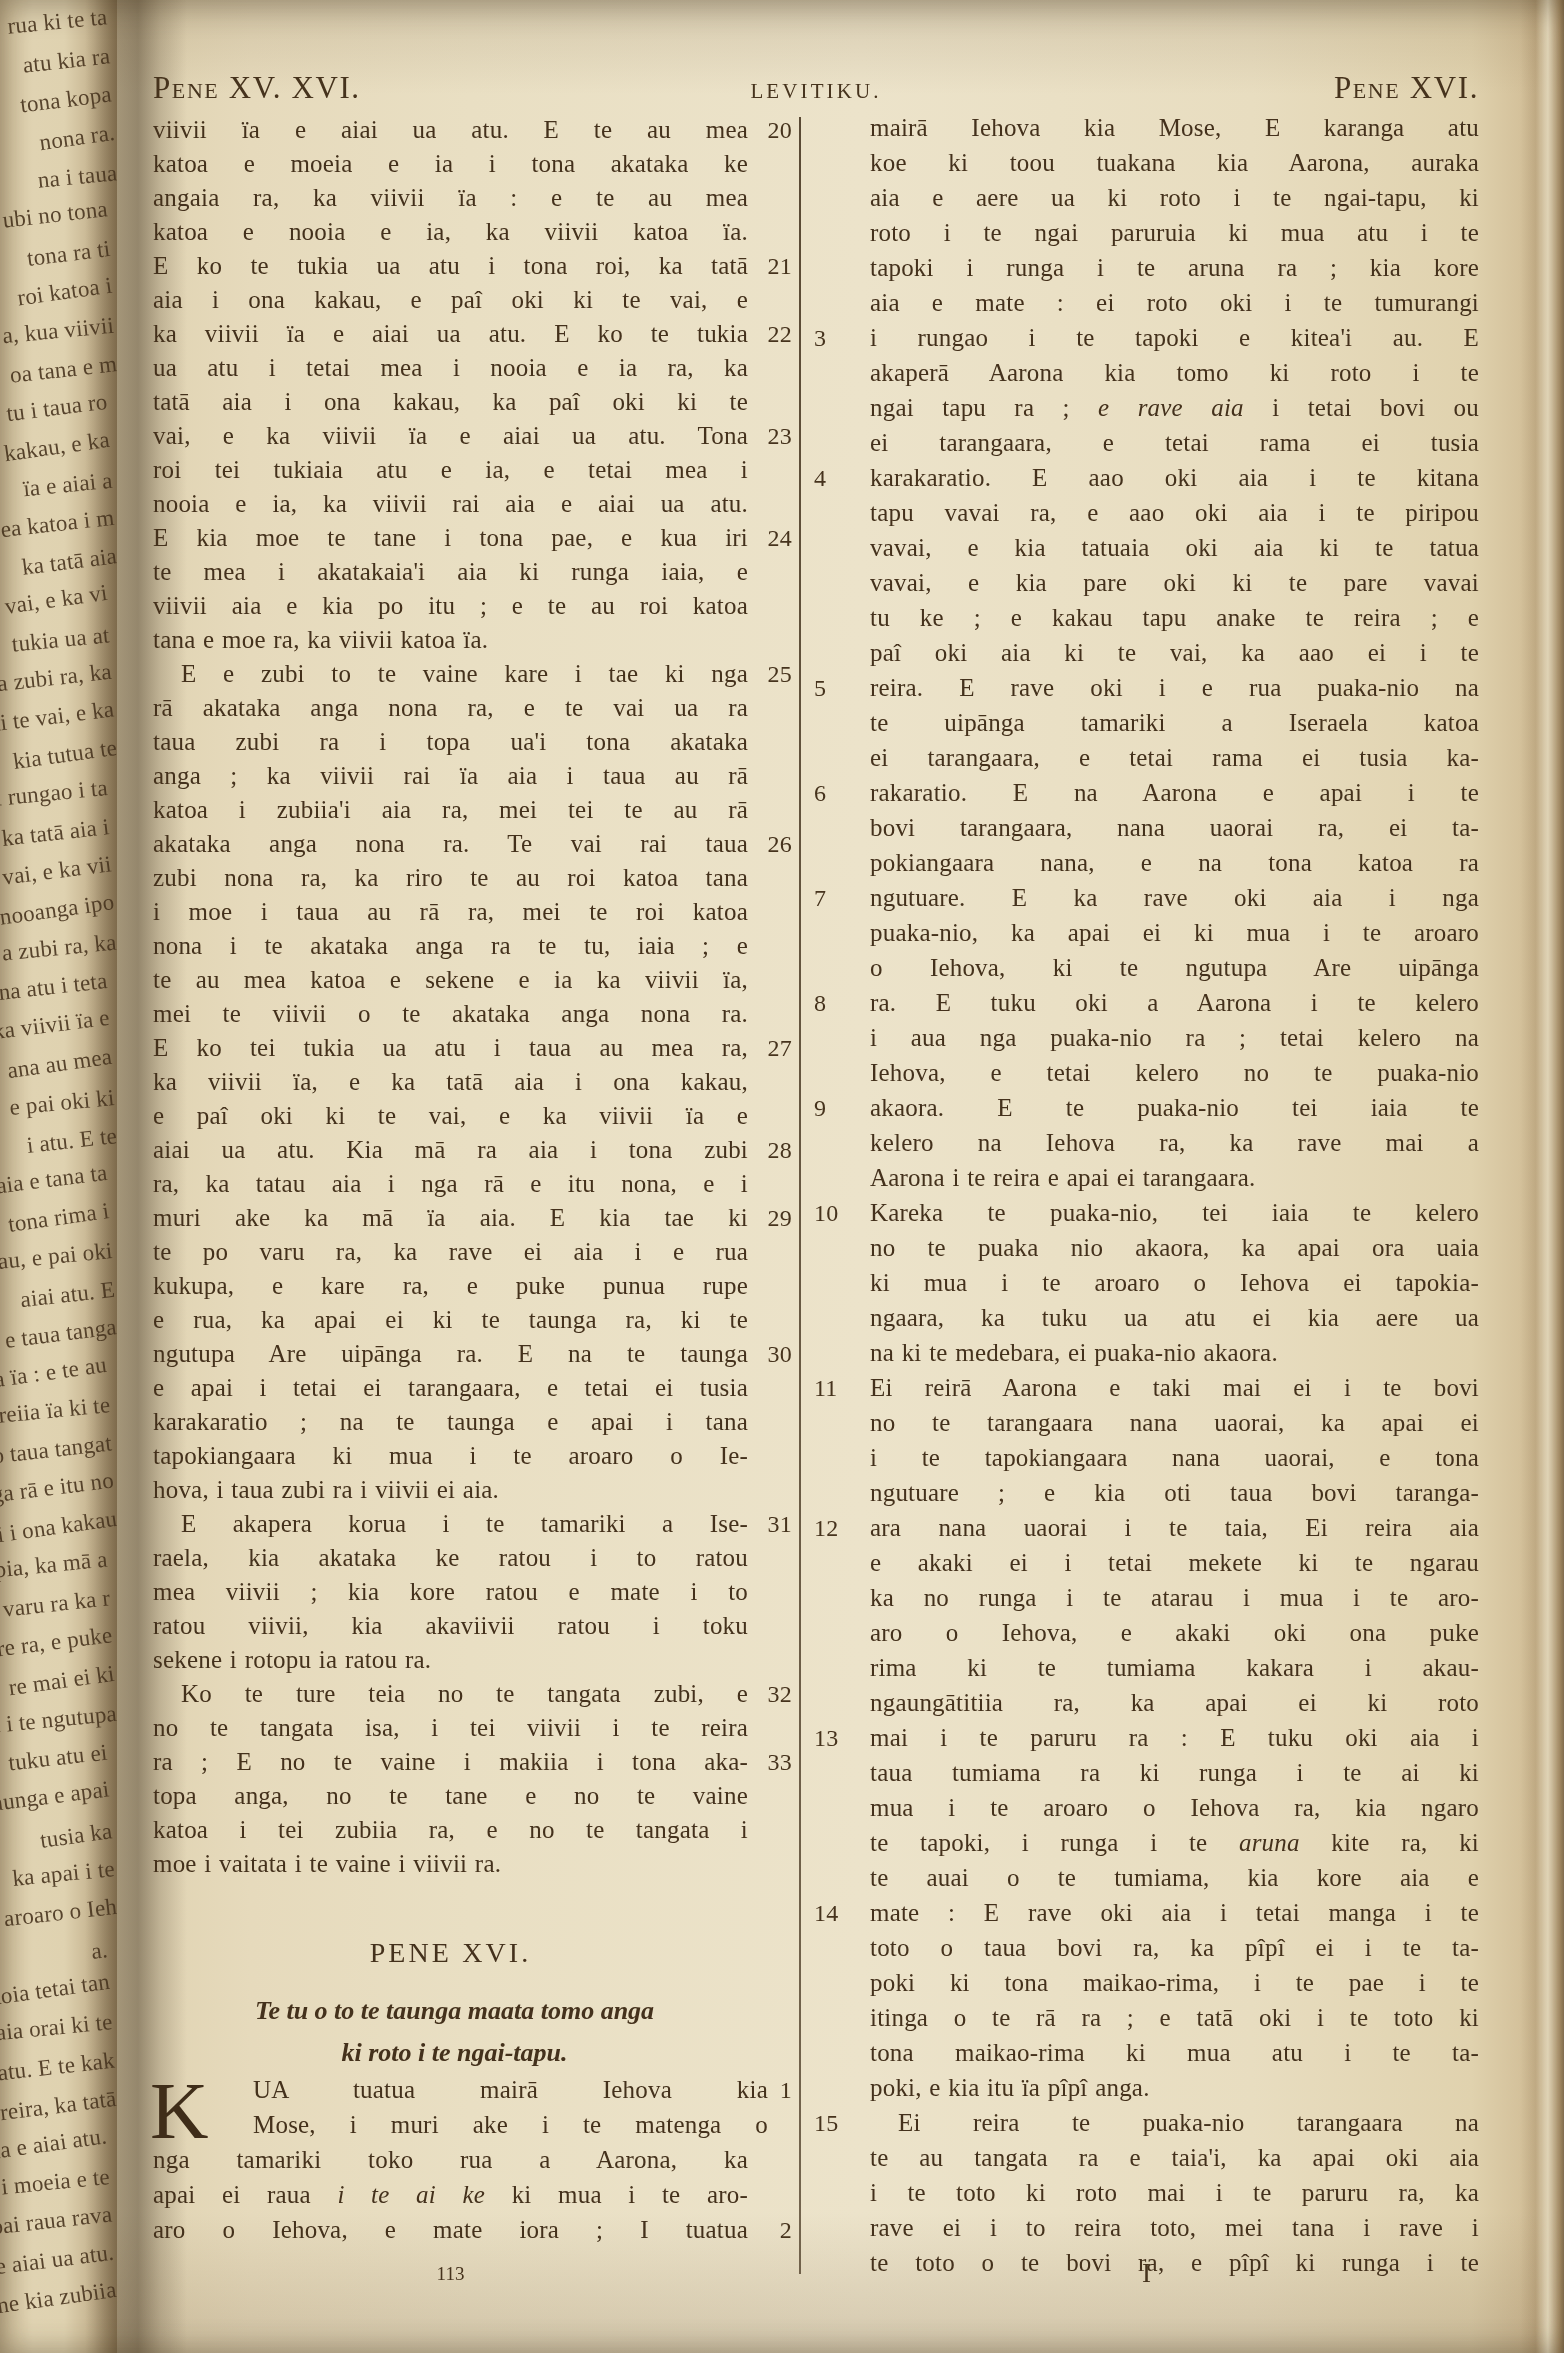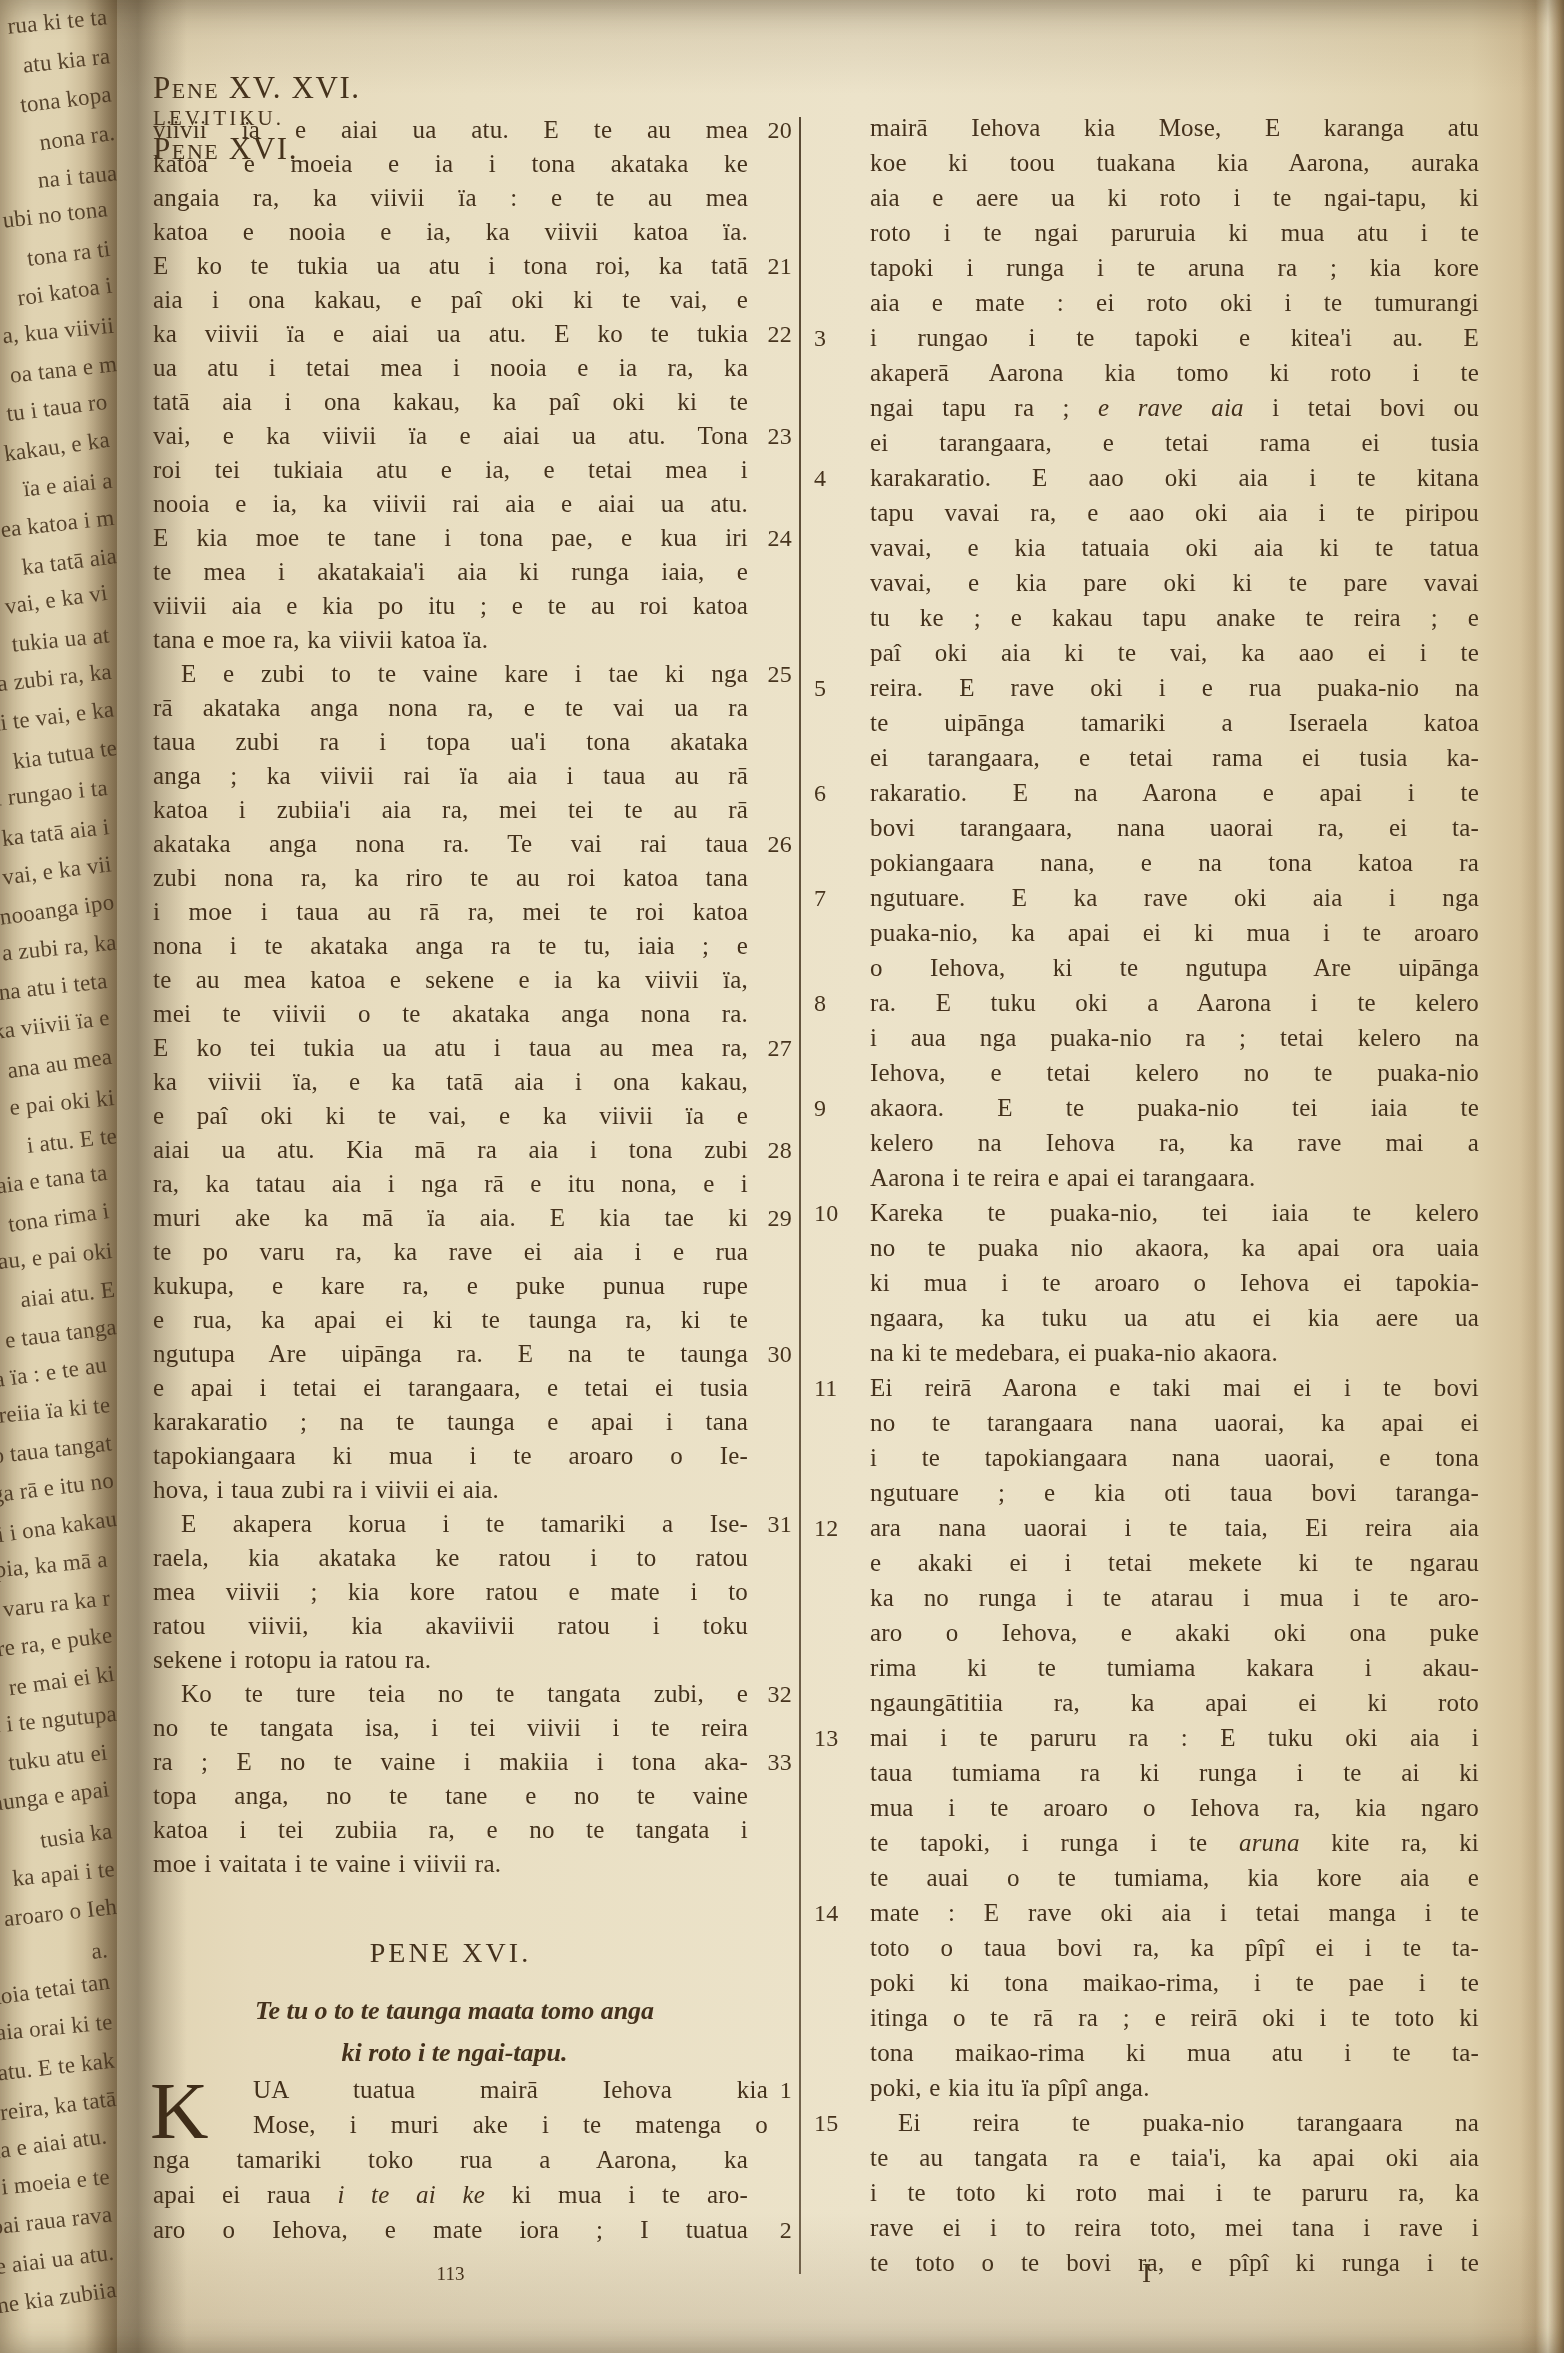--- a/index.html
+++ b/index.html
@@ -33,21 +33,21 @@
     position:absolute;right:0;top:0;width:45px;height:2354px;pointer-events:none;
     background:linear-gradient(90deg, rgba(0,0,0,0) 0%, rgba(130,103,66,0.22) 35%, rgba(236,226,198,0.85) 62%, rgba(160,130,88,0.45) 88%, rgba(90,70,45,0.55) 100%);
   }
   #vignette{
     position:absolute;inset:0;pointer-events:none;
     box-shadow:inset 0 11px 27px rgba(60,45,25,0.28), inset 0 -11px 23.5px rgba(60,45,25,0.22);
   }
   
   #header{
     position:absolute;left:153px;top:70px;width:1326px;
-    display:flex;align-items:baseline;color:#46331d;flex-direction:column;
+    display:flex;align-items:baseline;color:#46331d;
   }
   .hdr-side{font-variant:small-caps;font-size:31px;letter-spacing:1.6px;}
   #hdr-left{flex:1;text-align:left;}
   #hdr-center{flex:1;text-align:center;font-size:21px;letter-spacing:3.1px;}
   #hdr-right{flex:1;text-align:right;}
   
   #col-rule{
     position:absolute;left:799px;top:117px;width:1.6px;height:2157px;
     background:linear-gradient(180deg, rgba(64,47,26,0.85), rgba(64,47,26,0.7));
   }
@@ -629,21 +629,21 @@
       <div class="line">
         <span class="vnum"></span>
         <span class="ltext"><span>toto o taua bovi ra, ka pîpî ei i te ta-</span></span>
       </div>
       <div class="line">
         <span class="vnum"></span>
         <span class="ltext"><span>poki ki tona maikao-rima, i te pae i te</span></span>
       </div>
       <div class="line">
         <span class="vnum"></span>
-        <span class="ltext"><span>itinga o te rā ra ; e reirā oki i te toto ki</span></span>
+        <span class="ltext"><span>itinga o te rā ra ; e tatā oki i te toto ki</span></span>
       </div>
       <div class="line">
         <span class="vnum"></span>
         <span class="ltext"><span>tona maikao-rima ki mua atu i te ta-</span></span>
       </div>
       <div class="line nojust">
         <span class="vnum"></span>
         <span class="ltext"><span>poki, e kia itu ïa pîpî anga.</span></span>
       </div>
       <div class="line indent">

